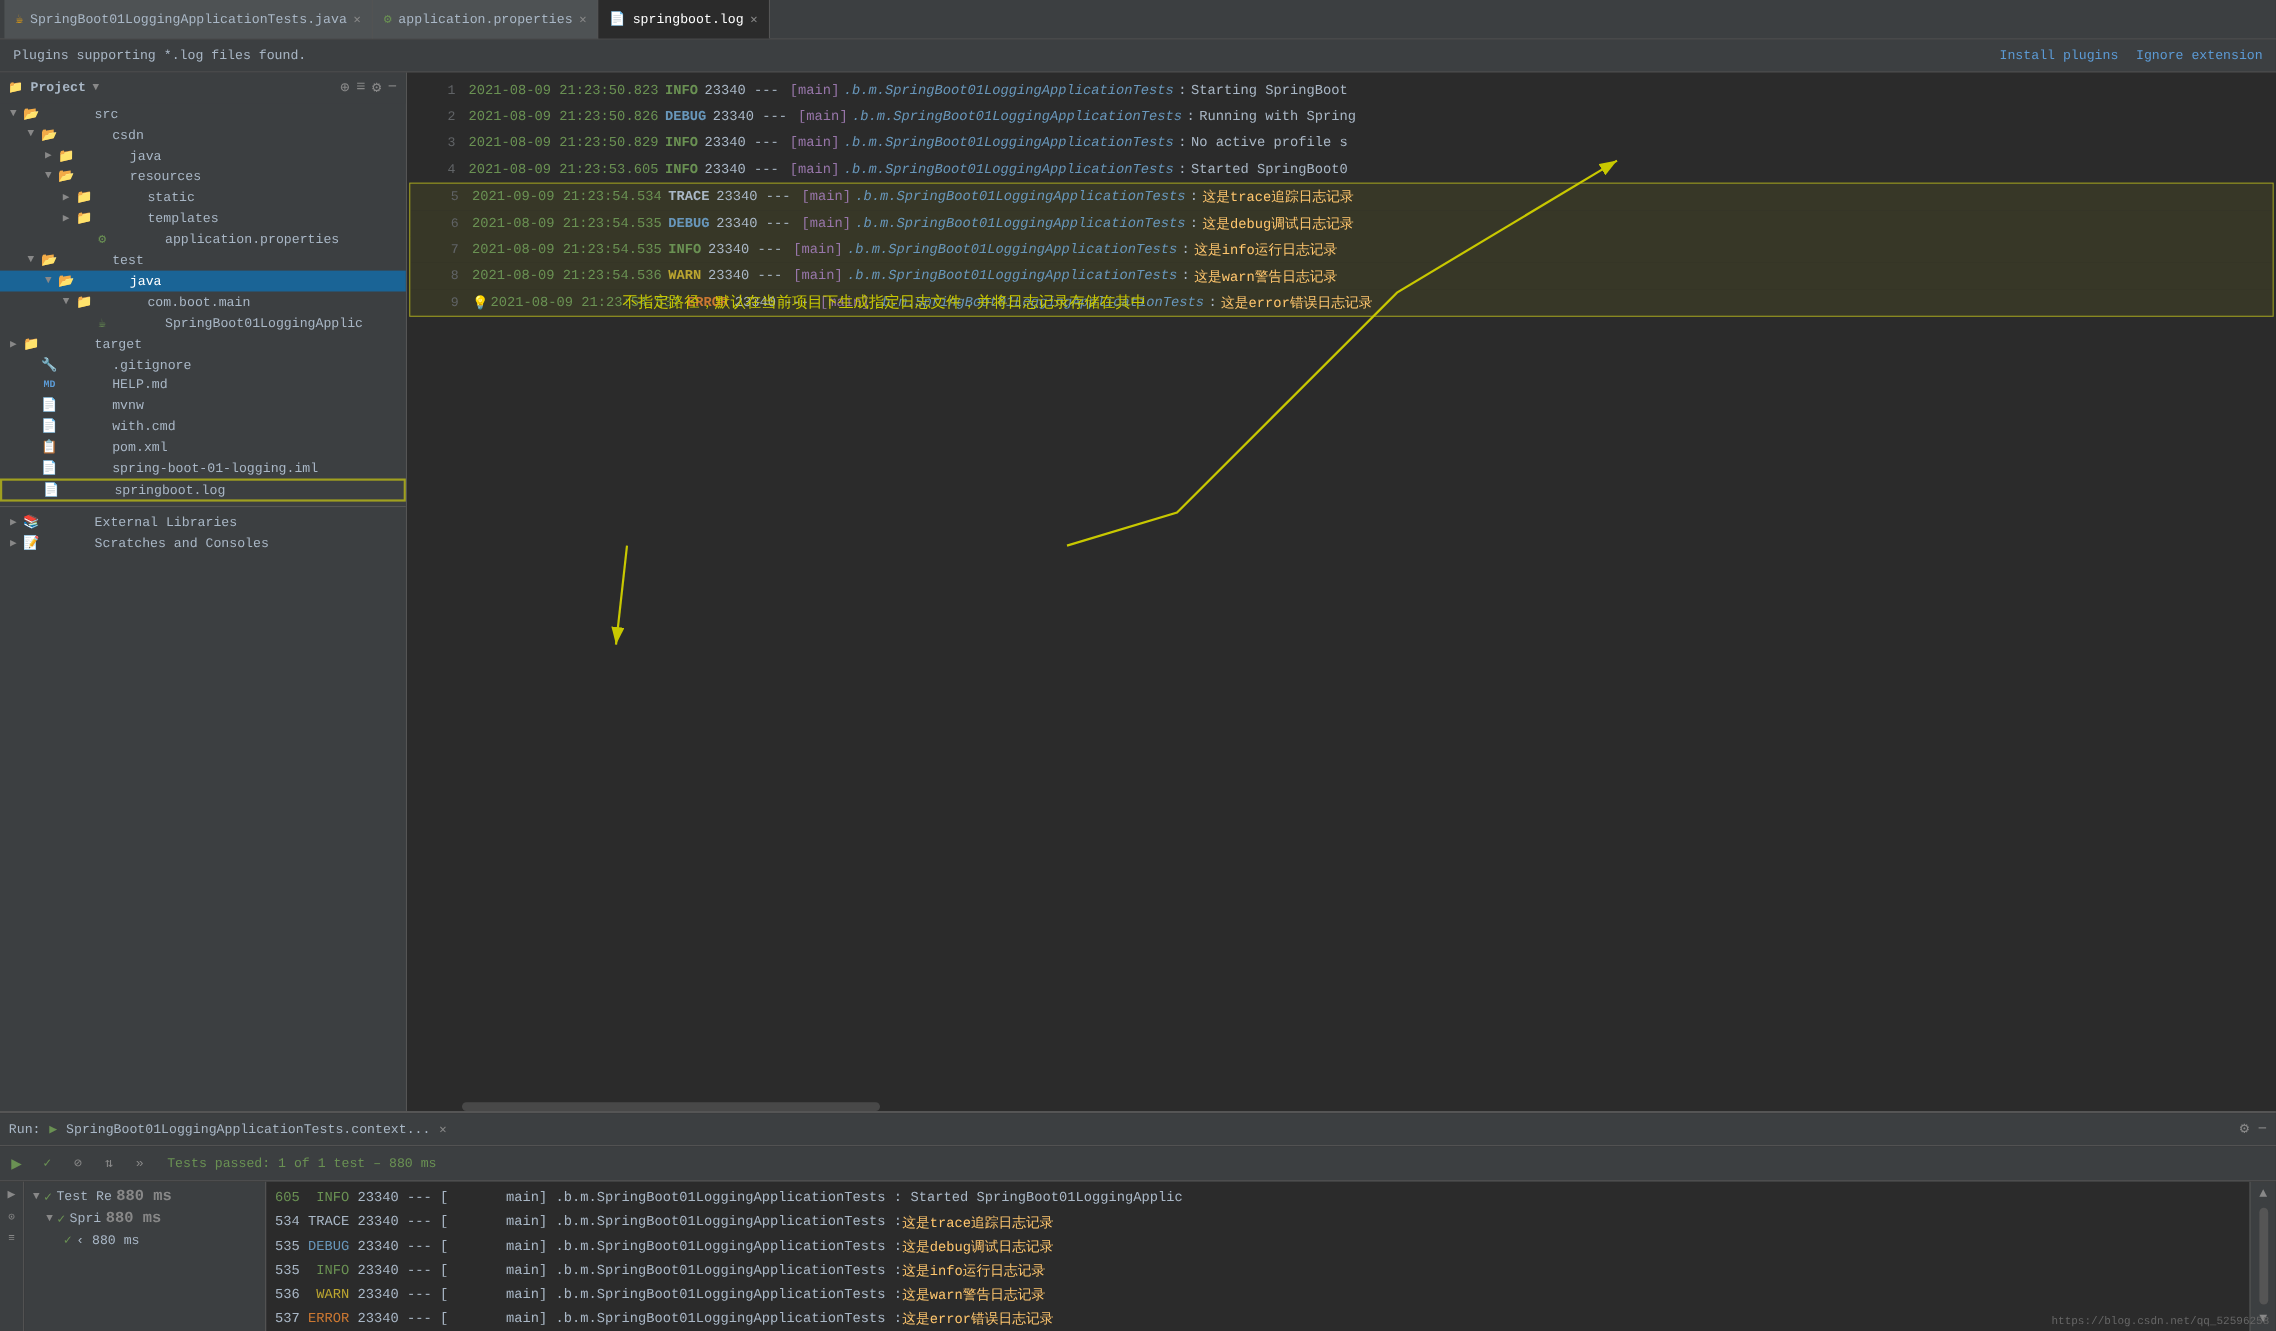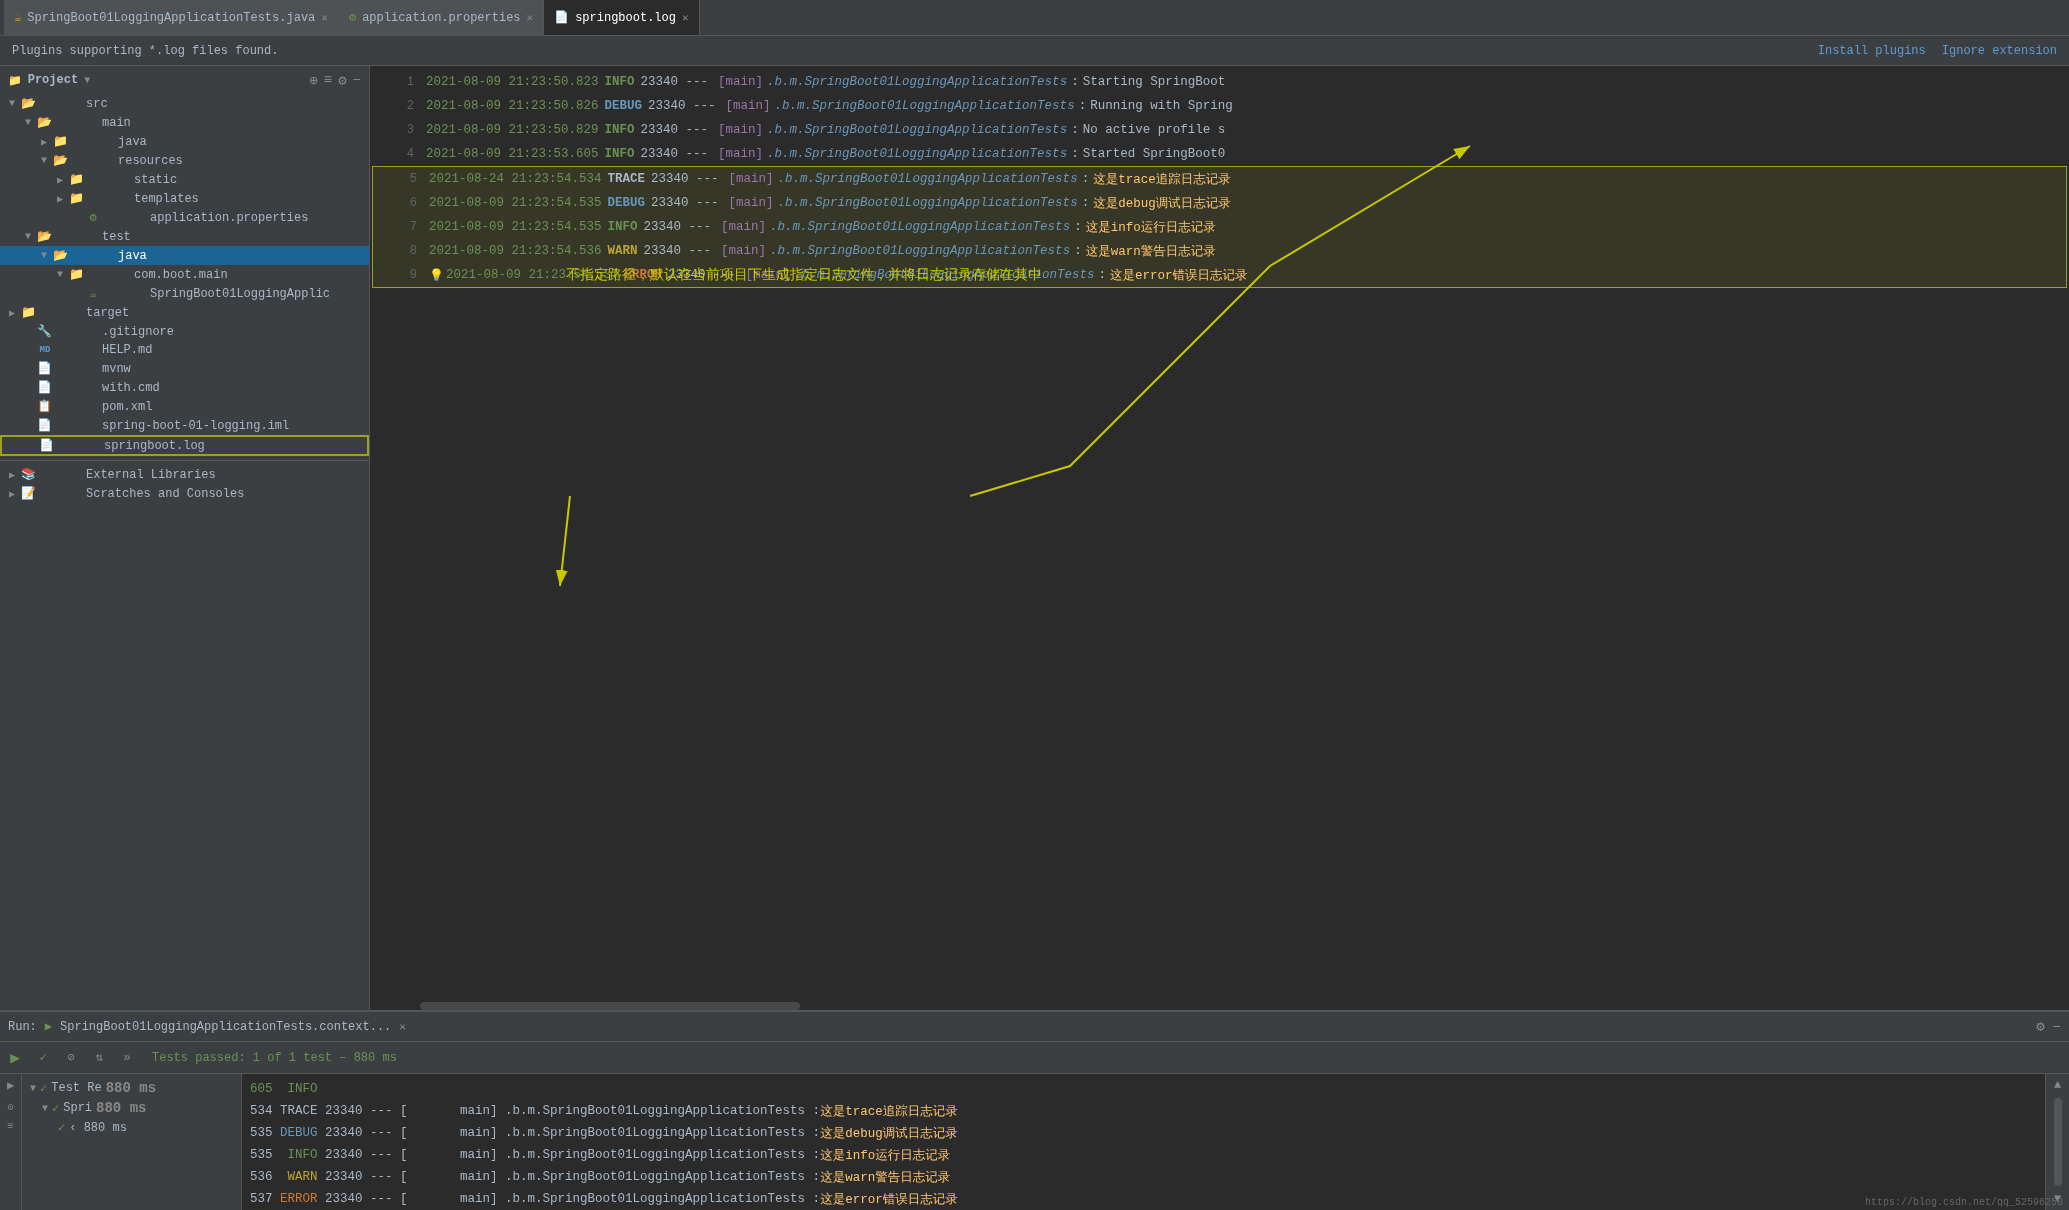--- a/index.html
+++ b/index.html
@@ -355,21 +355,21 @@
     <div class="tree-item">
       <span class="tree-indent" style="width:4px;"></span>
       <span class="tree-arrow">▼</span>
       <span class="tree-icon icon-folder-src">📂</span>
       <span class="tree-label">src</span>
     </div>
     <div class="tree-item">
       <span class="tree-indent" style="width:20px;"></span>
       <span class="tree-arrow">▼</span>
       <span class="tree-icon icon-folder">📂</span>
-      <span class="tree-label">main</span>
+      <span class="tree-label">csdn</span>
     </div>
     <div class="tree-item">
       <span class="tree-indent" style="width:36px;"></span>
       <span class="tree-arrow">▶</span>
       <span class="tree-icon icon-folder">📁</span>
       <span class="tree-label">java</span>
     </div>
     <div class="tree-item">
       <span class="tree-indent" style="width:36px;"></span>
       <span class="tree-arrow">▼</span>
@@ -529,21 +529,21 @@
         <span class="log-thread">[main]</span>
         <span class="log-class">.b.m.SpringBoot01LoggingApplicationTests</span>
         <span style="color:#a9b7c6;margin:0 4px;">:</span>
         <span class="log-msg">Started SpringBoot0</span>
       </div>
 
       <div style="border:1.5px solid #a0a020;margin:0 2px;">
 
         <div class="log-line highlighted-block">
           <span class="line-num">5</span>
-          <span class="log-timestamp">2021-08-24 21:23:54.534</span>
+          <span class="log-timestamp">2021-09-09 21:23:54.534</span>
           <span class="log-level-trace">TRACE</span>
           <span class="log-pid">23340 ---</span>
           <span class="log-thread">[main]</span>
           <span class="log-class">.b.m.SpringBoot01LoggingApplicationTests</span>
           <span style="color:#a9b7c6;margin:0 4px;">:</span>
           <span class="log-msg-chinese">这是trace追踪日志记录</span>
         </div>
 
         <div class="log-line highlighted-block">
           <span class="line-num">6</span>
@@ -661,20 +661,21 @@
       <div class="test-tree-item" style="padding-left:36px;">
         <span class="test-pass">✓</span>
         <span>‹ 880 ms</span>
       </div>
     </div>
 
     <div class="run-log">
       <div class="run-log-line">
         <span style="color:#6a9153;">605&nbsp;</span>
         <span style="color:#6a9153;">&nbsp;INFO</span>
+        <span style="color:#a9b7c6;">&nbsp;23340 --- [&nbsp;&nbsp;&nbsp;&nbsp;&nbsp;&nbsp;&nbsp;main] .b.m.SpringBoot01LoggingApplicationTests : Started SpringBoot01LoggingApplic</span>
       </div>
       <div class="run-log-line">
         <span style="color:#a9b7c6;">534</span>
         <span style="color:#a9b7c6;">&nbsp;TRACE</span>
         <span style="color:#a9b7c6;">&nbsp;23340 --- [&nbsp;&nbsp;&nbsp;&nbsp;&nbsp;&nbsp;&nbsp;main] .b.m.SpringBoot01LoggingApplicationTests : </span>
         <span style="color:#ffc66d;">这是trace追踪日志记录</span>
       </div>
       <div class="run-log-line">
         <span style="color:#a9b7c6;">535</span>
         <span style="color:#6897bb;">&nbsp;DEBUG</span>

